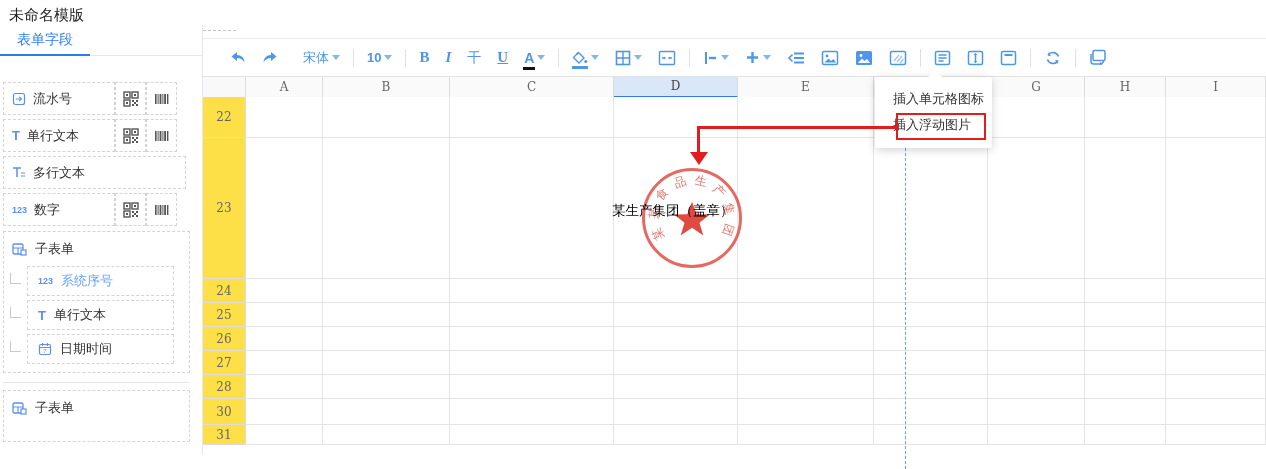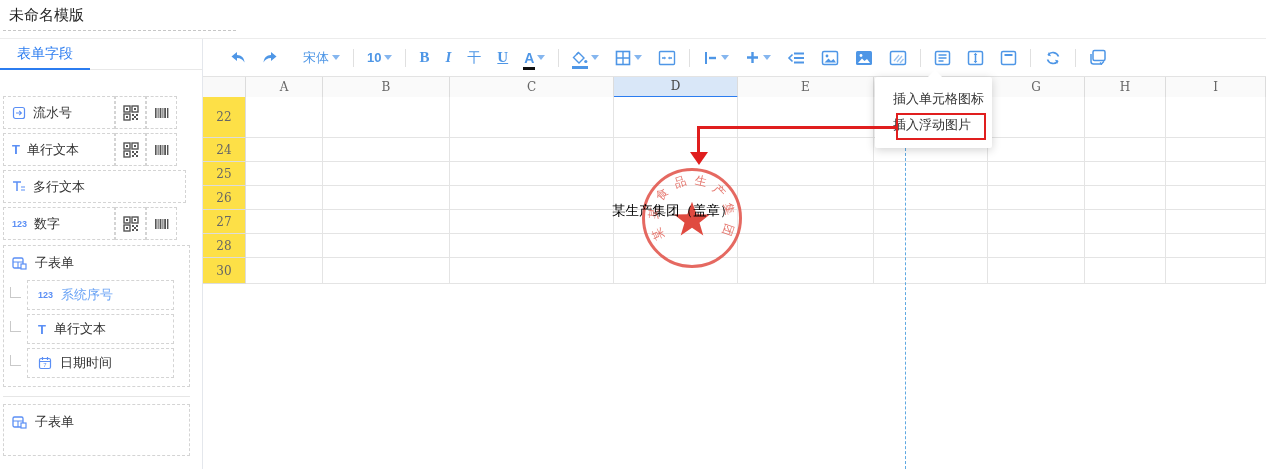--- a/index.html
+++ b/index.html
@@ -7,21 +7,21 @@
     font-family:"Liberation Sans","DejaVu Sans",sans-serif; color:#333; }
 
   
   #topbar { position:absolute; left:0; top:0; width:1266px; height:39px;
     border-bottom:1px solid #ececec; background:#fff; }
   #page-title { position:absolute; left:9px; top:6px; font-size:15px; color:#262626; }
   #title-underline { position:absolute; left:3px; top:30px; width:233px;
     border-bottom:1px dashed #c6c6c6; }
 
   
-  #sidebar { position:absolute; left:0; top:39px; width:203px; height:430px;
+  #sidebar { position:absolute; left:0; top:25px; width:203px; height:430px;
     border-right:1px solid #e4e7ec; background:#fff; }
   #tabs { position:relative; height:31px; border-bottom:1px solid #e8e8e8; display:flex; }
   .tab { width:90px; text-align:center; font-size:14px; line-height:29px; cursor:pointer; color:#333; }
   .tab.active { color:#2b7cf0; }
   #tab-underline { position:absolute; left:0; bottom:-1px; width:90px; height:2px; background:#2b7cf0; }
 
   #field-list { padding:26px 0 0 2px; }
   .field-row { display:flex; gap:0; margin:0 0 4px 1px; }
   .fbox { border:1px dashed #d4d4d4; height:33px; display:flex; align-items:center;
     padding:0 8px; font-size:13px; color:#333; gap:7px; background:#fff; cursor:grab; }
@@ -450,20 +450,32 @@
         <div class="g-cell" style="width: 77px;"></div>
         <div class="g-cell" style="width: 127px;"></div>
         <div class="g-cell" style="width: 164px;"></div>
         <div class="g-cell" style="width: 124px;"></div>
         <div class="g-cell" style="width: 136px;"></div>
         <div class="g-cell" style="width: 114px;"></div>
         <div class="g-cell" style="width: 97px;"></div>
         <div class="g-cell" style="width: 81px;"></div>
         <div class="g-cell" style="width: 100px;"></div>
       </div>
+      <div class="g-row" style="height: 141px;">
+        <div class="row-h">23</div>
+        <div class="g-cell" style="width: 77px;"></div>
+        <div class="g-cell" style="width: 127px;"></div>
+        <div class="g-cell" style="width: 164px;"></div>
+        <div class="g-cell" style="width: 124px;"></div>
+        <div class="g-cell" style="width: 136px;"></div>
+        <div class="g-cell" style="width: 114px;"></div>
+        <div class="g-cell" style="width: 97px;"></div>
+        <div class="g-cell" style="width: 81px;"></div>
+        <div class="g-cell" style="width: 100px;"></div>
+      </div>
       <div class="g-row" style="height: 24px;">
         <div class="row-h">24</div>
         <div class="g-cell" style="width: 77px;"></div>
         <div class="g-cell" style="width: 127px;"></div>
         <div class="g-cell" style="width: 164px;"></div>
         <div class="g-cell" style="width: 124px;"></div>
         <div class="g-cell" style="width: 136px;"></div>
         <div class="g-cell" style="width: 114px;"></div>
         <div class="g-cell" style="width: 97px;"></div>
         <div class="g-cell" style="width: 81px;"></div>
@@ -512,20 +524,32 @@
         <div class="g-cell" style="width: 164px;"></div>
         <div class="g-cell" style="width: 124px;"></div>
         <div class="g-cell" style="width: 136px;"></div>
         <div class="g-cell" style="width: 114px;"></div>
         <div class="g-cell" style="width: 97px;"></div>
         <div class="g-cell" style="width: 81px;"></div>
         <div class="g-cell" style="width: 100px;"></div>
       </div>
       <div class="g-row" style="height: 26px;">
         <div class="row-h">30</div>
+        <div class="g-cell" style="width: 77px;"></div>
+        <div class="g-cell" style="width: 127px;"></div>
+        <div class="g-cell" style="width: 164px;"></div>
+        <div class="g-cell" style="width: 124px;"></div>
+        <div class="g-cell" style="width: 136px;"></div>
+        <div class="g-cell" style="width: 114px;"></div>
+        <div class="g-cell" style="width: 97px;"></div>
+        <div class="g-cell" style="width: 81px;"></div>
+        <div class="g-cell" style="width: 100px;"></div>
+      </div>
+      <div class="g-row" style="height: 20px;">
+        <div class="row-h">31</div>
         <div class="g-cell" style="width: 77px;"></div>
         <div class="g-cell" style="width: 127px;"></div>
         <div class="g-cell" style="width: 164px;"></div>
         <div class="g-cell" style="width: 124px;"></div>
         <div class="g-cell" style="width: 136px;"></div>
         <div class="g-cell" style="width: 114px;"></div>
         <div class="g-cell" style="width: 97px;"></div>
         <div class="g-cell" style="width: 81px;"></div>
         <div class="g-cell" style="width: 100px;"></div>
       </div>

